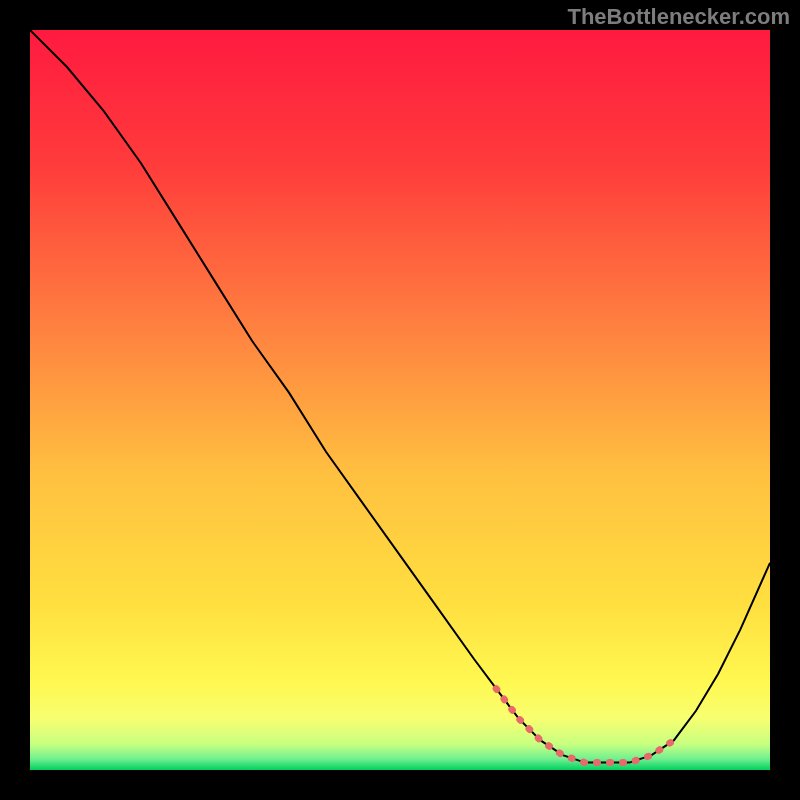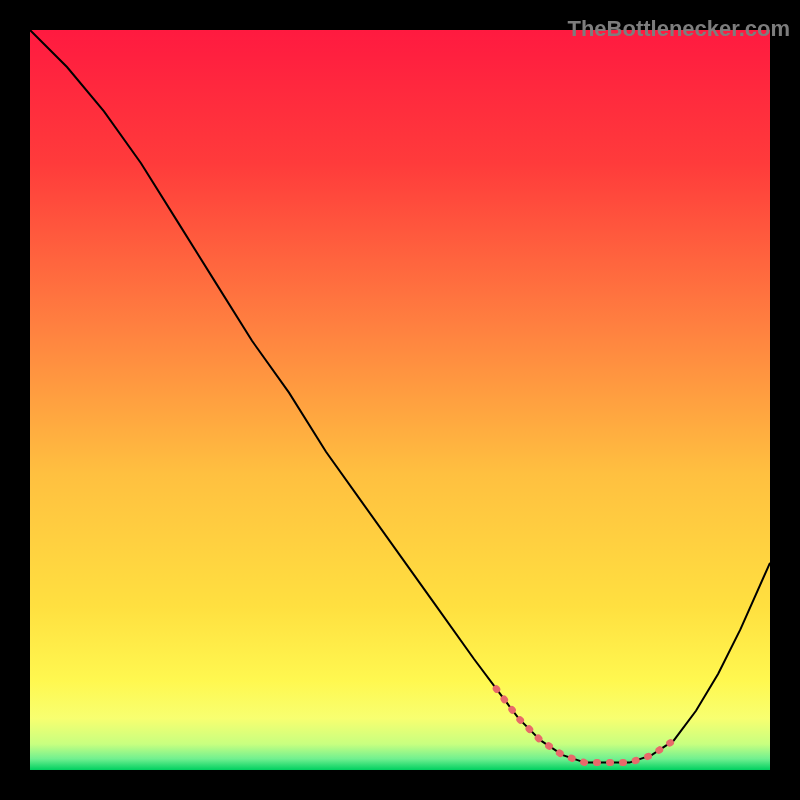--- a/index.html
+++ b/index.html
@@ -10,21 +10,21 @@
     background: #000000;
     overflow: hidden;
   }
   .chart-container {
     position: relative;
     width: 800px;
     height: 800px;
   }
   .attribution {
     position: absolute;
-    top: 16px;
+    top: 4px;
     right: 10px;
     font-family: Arial, Helvetica, sans-serif;
     font-size: 22px;
     font-weight: bold;
     color: #7d7d7d;
     z-index: 10;
   }
   svg.plot-area {
     position: absolute;
     left: 30px;

